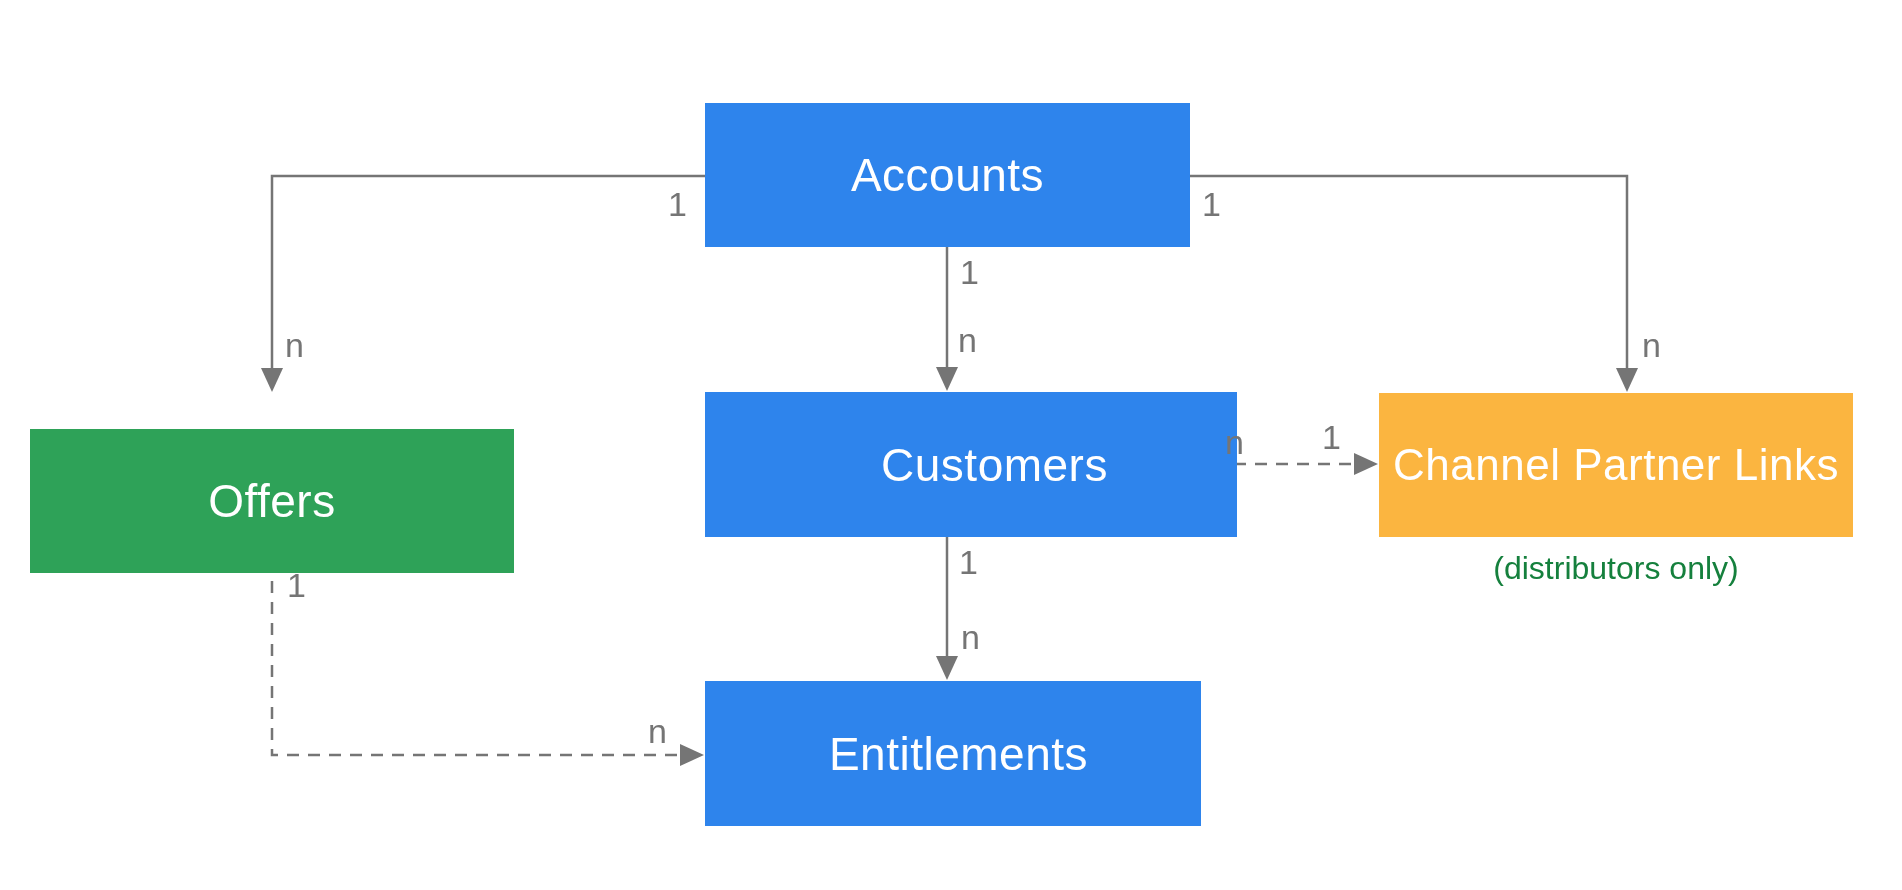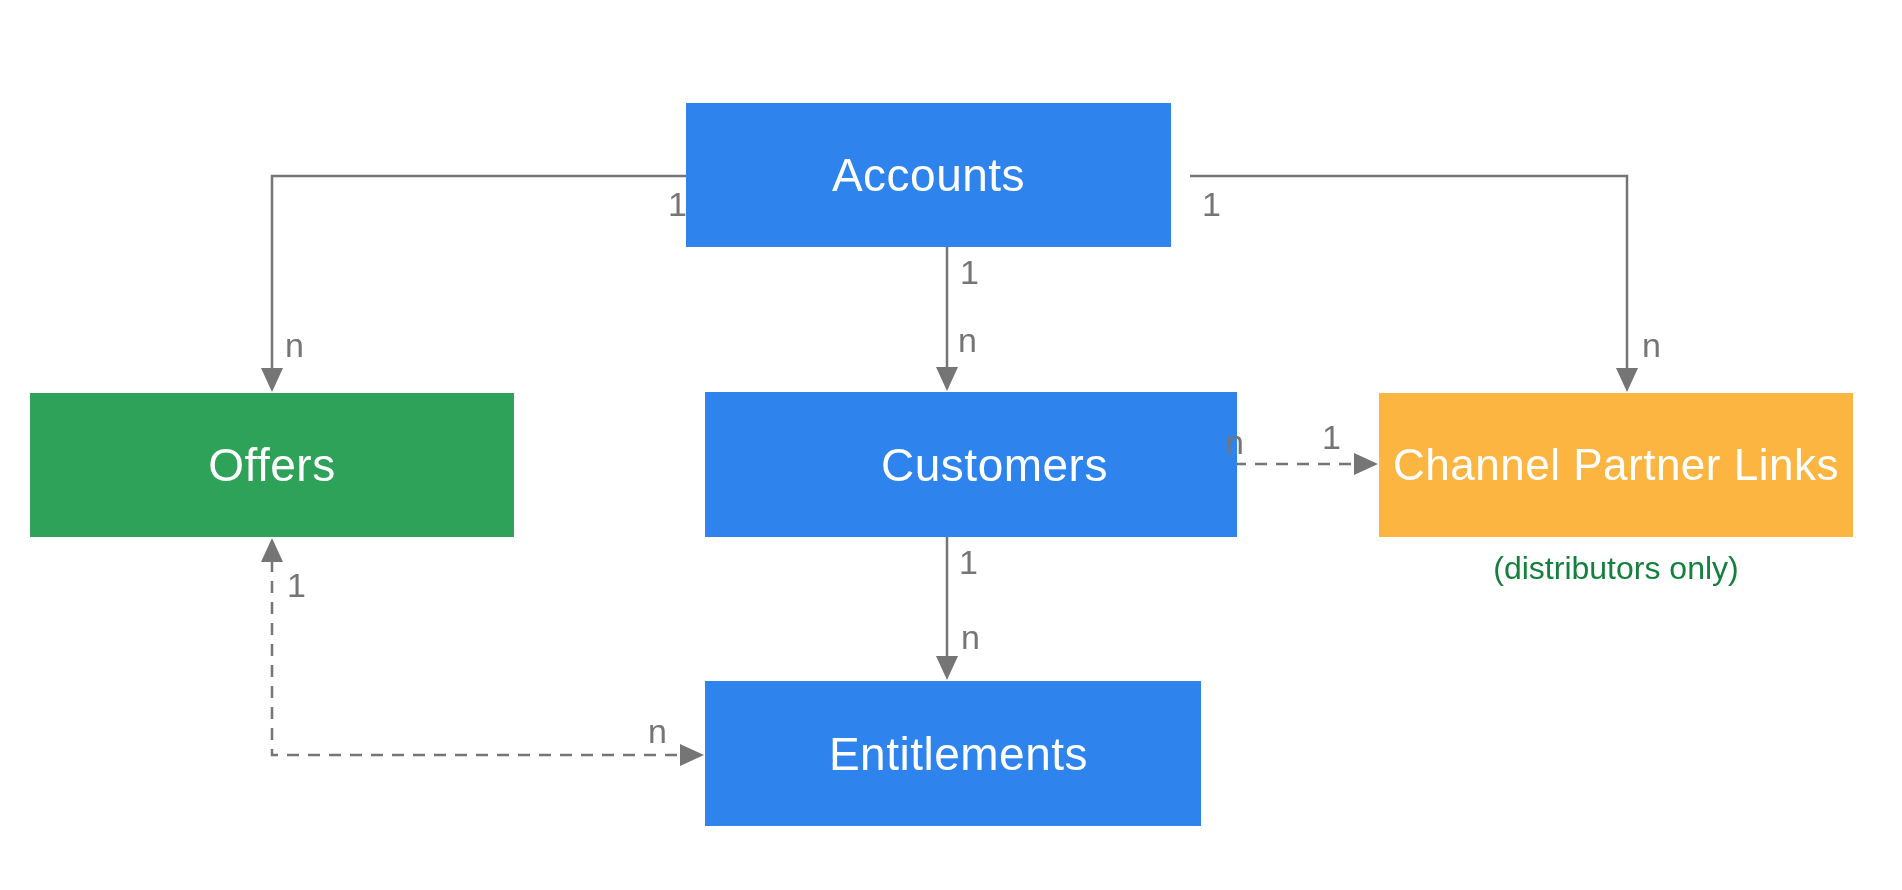--- a/index.html
+++ b/index.html
@@ -26,21 +26,21 @@
     position: absolute;
     display: flex;
     align-items: center;
     justify-content: center;
     color: #ffffff;
     font-size: 46px;
     font-weight: 400;
     letter-spacing: 0.5px;
     white-space: nowrap;
   }
-  .node.accounts     { left: 686px;  top: 103px; width: 485px; height: 144px; }
+  .node.accounts     { left: 705px;  top: 103px; width: 485px; height: 144px; }
   .node.offers       { left: 30px;   top: 393px; width: 484px; height: 144px; }
   .node.customers    { left: 705px;  top: 392px; width: 485px; height: 145px; padding-left: 47px; }
   .node.cpl          { left: 1379px; top: 393px; width: 474px; height: 144px; font-size: 44px; align-items: center; }
   .node.entitlements { left: 705px;  top: 681px; width: 485px; height: 145px; padding-left: 11px; }
   .card-label {
     position: absolute;
     font-size: 34px;
     color: #757575;
     line-height: 1;
     white-space: nowrap;
@@ -84,21 +84,21 @@
       <polygon points="1378,464 1354,453 1354,475"></polygon>
       <polygon points="272,538 261,562 283,562"></polygon>
       <polygon points="704,755 680,744 680,766"></polygon>
     </g>
   </svg>
 
   <div class="node accounts" style="background: rgb(46, 132, 236);">
     <span>Accounts</span>
   </div>
 
-  <div class="node offers" style="background: rgb(46, 162, 88);">
+  <div class="node offers" style="background: rgb(46, 162, 88); margin-top: 36px;">
     <span>Offers</span>
   </div>
 
   <div class="node customers" style="background: rgb(46, 132, 236);">
     <span>Customers</span>
   </div>
 
   <div class="node cpl" style="background: rgb(251, 181, 64);">
     <span>Channel Partner Links</span>
   </div>

